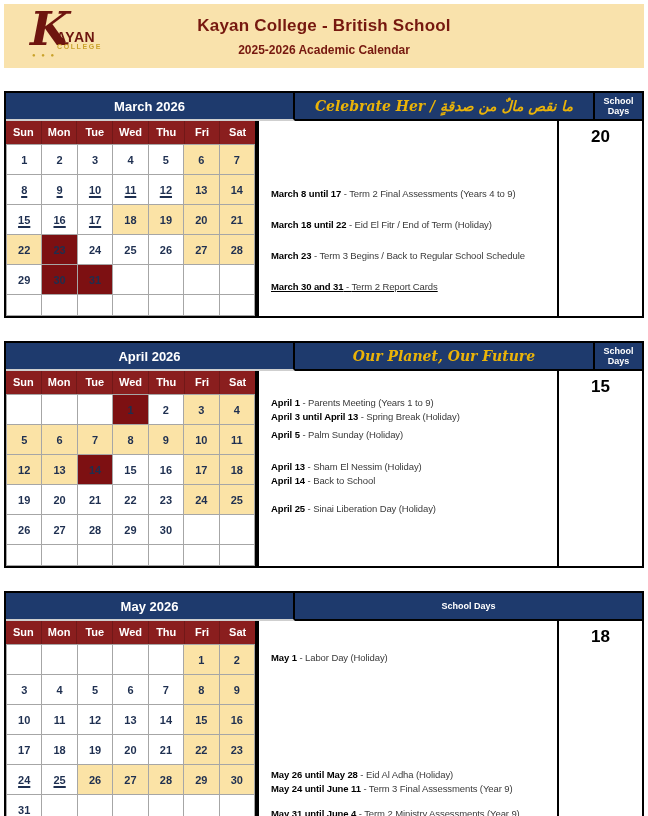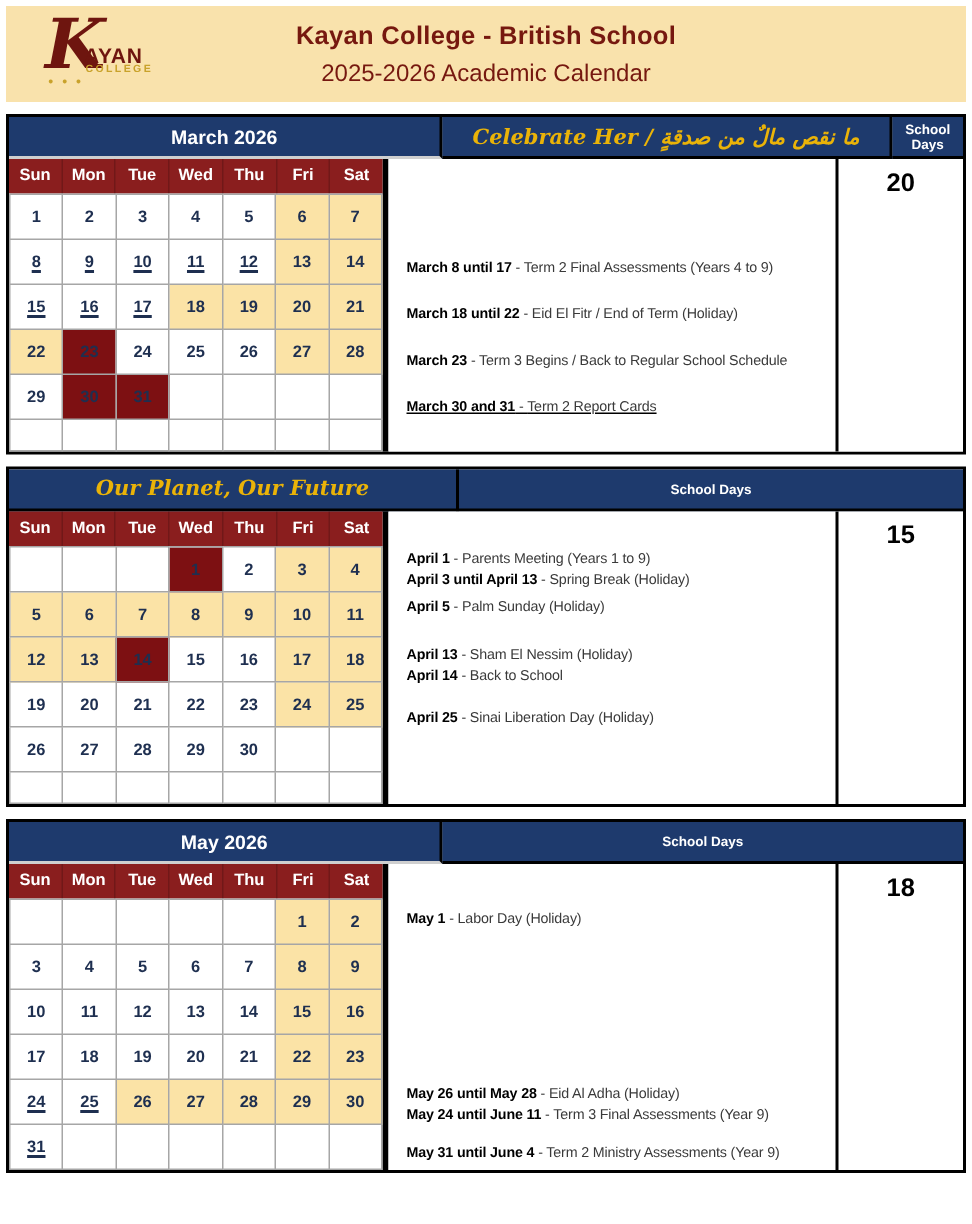--- a/index.html
+++ b/index.html
@@ -2,30 +2,30 @@
 <html><head>
 <meta charset="utf-8">
 <style>
   html,body{margin:0;padding:0;background:#fff;}
   .page{position:relative;width:648px;height:816px;overflow:hidden;background:#fff;
         font-family:"Liberation Sans",sans-serif;}
   
   .banner{position:relative;margin:4px 4px 0 4px;height:64px;background:#F9E2AC;
           display:flex;flex-direction:column;align-items:center;justify-content:center;gap:7px;}
   .banner-title{color:#76180F;font-weight:bold;font-size:17px;letter-spacing:.2px;}
-  .banner-subtitle{color:#76180F;font-weight:normal;font-size:16px;}
+  .banner-subtitle{color:#76180F;font-weight:bold;font-size:12px;}
   .logo{position:absolute;left:26px;top:4px;width:80px;height:56px;}
   .logo-k{position:absolute;left:0;top:-2px;font-family:"DejaVu Serif",serif;font-style:italic;
           font-weight:bold;font-size:46px;line-height:1;color:#6E150F;}
   .logo-ayan{position:absolute;left:26px;top:21px;font-weight:bold;font-size:14px;color:#6E150F;letter-spacing:.5px;}
   .logo-college{position:absolute;left:27px;top:35px;font-weight:bold;font-size:7px;color:#C9A22B;letter-spacing:1.6px;}
   .logo-dots{position:absolute;left:2px;top:44px;font-size:6px;color:#C9A22B;letter-spacing:2px;}
   
   .months{margin:0 4px;}
-  .month{margin-top:8px;border:2px solid #000;width:640px;box-sizing:border-box;background:#fff;}
+  .month{margin-top:23px;border:2px solid #000;width:640px;box-sizing:border-box;background:#fff;}
   .head{display:flex;height:28px;}
   .cal-head{width:289px;box-sizing:border-box;background:#1E3A6D;border-right:2px solid #000;
             border-bottom:2px solid #CFCFCF;display:flex;align-items:center;justify-content:center;}
   .cal-head span{color:#fff;font-weight:bold;font-size:13px;}
   .theme-head{width:300px;box-sizing:border-box;background:#1E3A6D;border-right:2px solid #000;
               border-bottom:2px solid #000;display:flex;align-items:center;justify-content:center;}
   .theme-head span{color:#eab308;font-weight:bold;font-style:italic;font-size:14px;
                    font-family:"DejaVu Serif","DejaVu Sans",serif;white-space:nowrap;}
   .sd-head{flex:1;background:#1E3A6D;border-bottom:2px solid #000;display:flex;align-items:center;justify-content:center;text-align:center;}
   .sd-head span{color:#fff;font-weight:bold;font-size:9px;line-height:1.15;}
@@ -164,20 +164,23 @@
             </div>
           </div>
       <div class="sd">
         <span class="sd-num">20</span>
       </div>
     </div>
   </section>
 
   <section class="month m1">
     <div class="head">
+      <div class="cal-head">
+        <span>April 2026</span>
+      </div>
       <div class="theme-head">
         <span>Our Planet, Our Future</span>
       </div>
       <div class="sd-head">
         <span>School Days</span>
       </div>
     </div>
     <div class="body">
       <div class="cal">
         <div class="dow">

